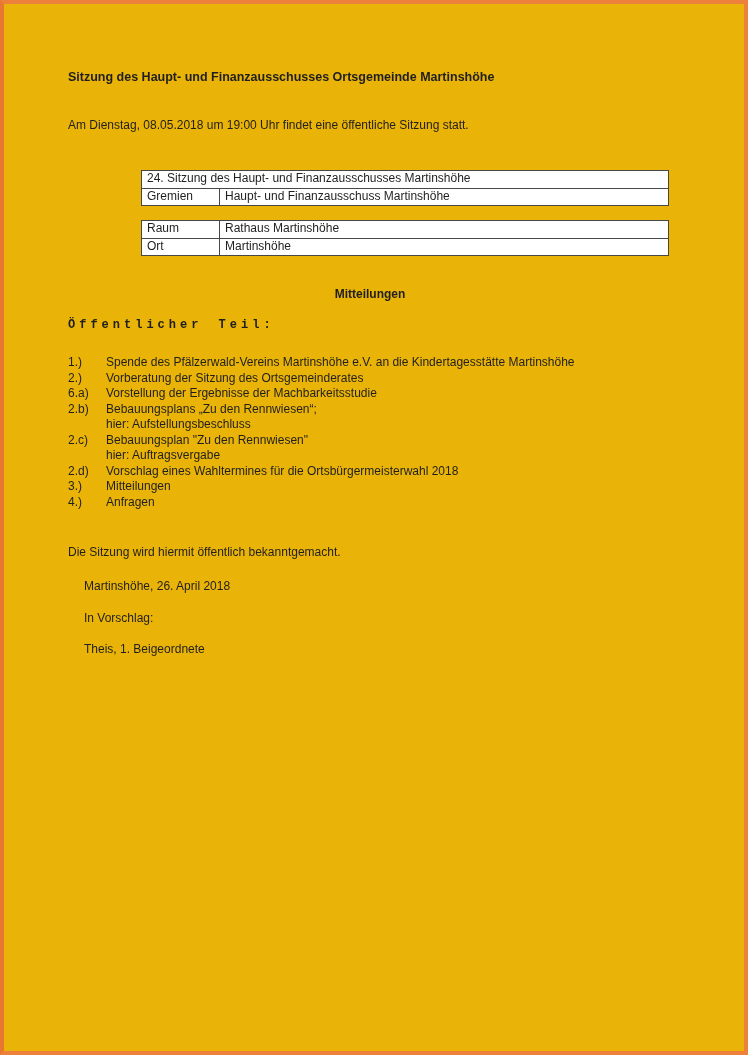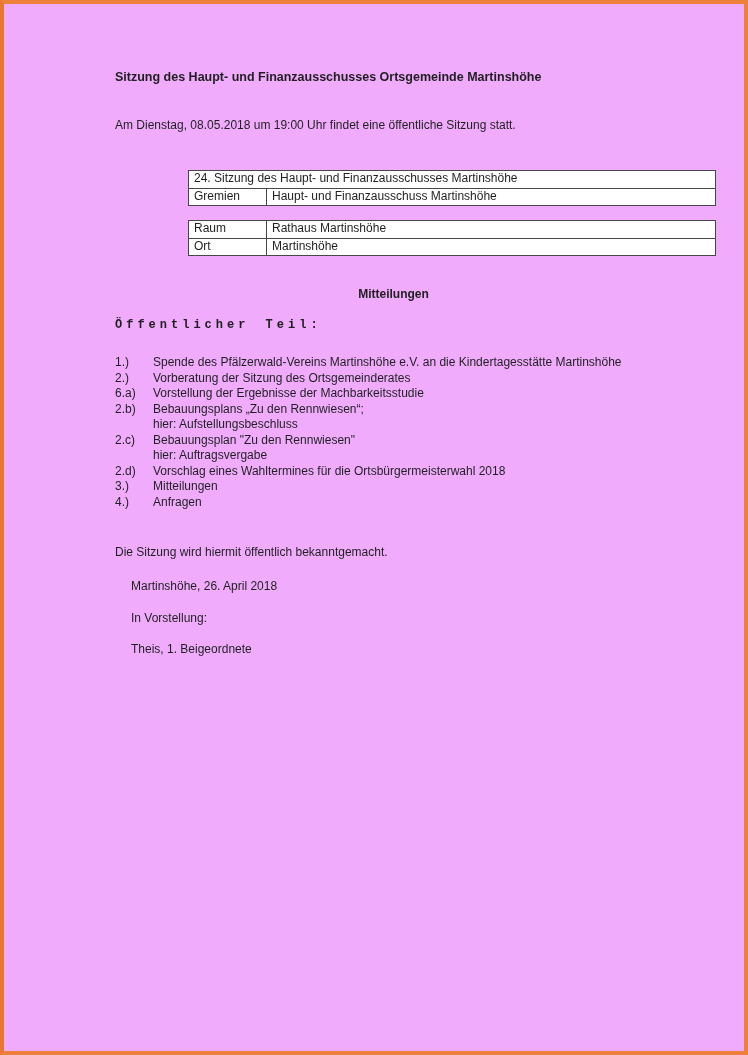--- a/index.html
+++ b/index.html
@@ -5,27 +5,27 @@
   html, body {
     margin: 0;
     padding: 0;
     background: #ffffff;
   }
   .page {
     position: relative;
     width: 748px;
     height: 1055px;
     box-sizing: border-box;
-    background: #f0abfc;
+    background: #eab308;
     border: 4px solid #ED813B;
     border-left-color: #E8772F;
     font-family: "Liberation Sans", "DejaVu Sans", sans-serif;
     font-size: 12px;
     color: #1f1f1f;
-    padding: 66px 72px 0 111px;
+    padding: 66px 72px 0 64px;
     overflow: hidden;
   }
   .doc-title {
     font-weight: bold;
     font-size: 12.5px;
     line-height: 14px;
     margin: 0;
   }
   .intro {
     margin: 34px 0 16px 0;
@@ -160,17 +160,17 @@
     <span class="txt">Mitteilungen</span>
 
     <span class="num">4.)</span>
     <span class="txt">Anfragen</span>
   </div>
 
   <p class="closing">Die Sitzung wird hiermit öffentlich bekanntgemacht.</p>
 
   <div class="signoff">
     <div>Martinshöhe, 26. April 2018</div>
-    <div>In Vorstellung:</div>
+    <div>In Vorschlag:</div>
     <div>Theis, 1. Beigeordnete</div>
   </div>
 
 </div>
 
 </body></html>

